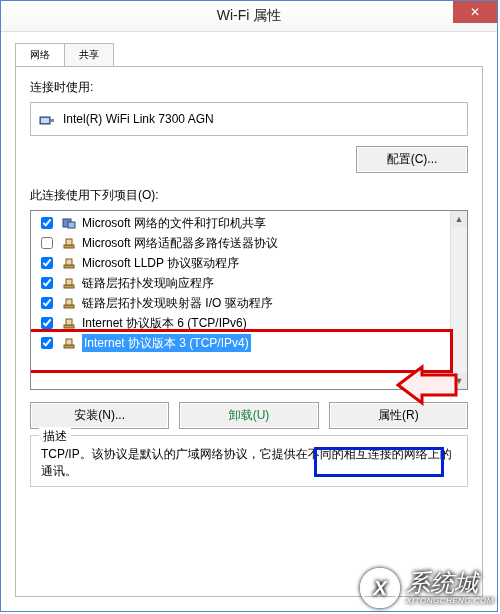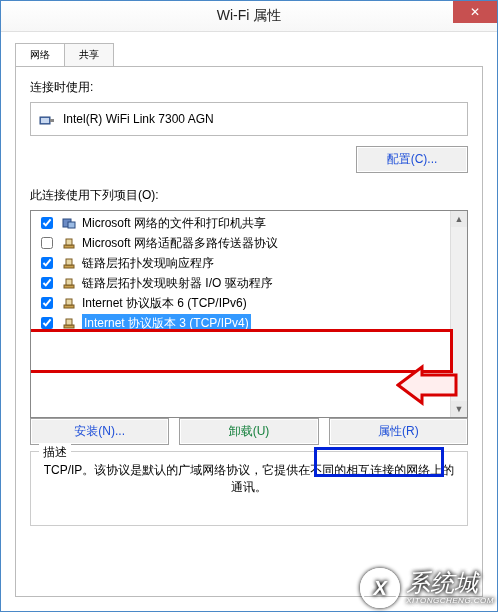--- a/index.html
+++ b/index.html
@@ -90,31 +90,31 @@
     display: inline-block;
     flex-shrink: 0;
   }
   .btn {
     background: #f0f0f0;
     border: 1px solid #a0a0a0;
     box-shadow: inset 0 0 0 1px #fff;
     padding: 4px 10px;
     font-size: 12px;
     cursor: pointer;
-    color: #1d4ed8;
+    color: #000000;
     min-width: 90px;
     text-align: center;
   }
   .btn.disabled { color: #15803d; }
   .row-right { display: flex; justify-content: flex-end; margin-bottom: 14px;}
   .listbox {
     border: 1px solid #888;
-    height: 208px;
+    height: 180px;
     box-sizing: border-box;
-    margin-bottom: 0;
+    margin-bottom: 12px;
     position: relative;
     overflow: hidden;
     background: #fff;
   }
   .listbox-inner {
     padding: 2px 0;
   }
   .list-item {
     display: flex;
     align-items: center;
@@ -152,23 +152,22 @@
   }
   .btnrow {
     display: flex;
     gap: 10px;
     margin-bottom: 4px;
   }
   .btnrow .btn { flex: 1; }
   .group {
     border: 1px solid #ccc;
     margin-top: 2px;
-    padding: 10px 10px 29px 10px;
-    position: relative;
-    text-align: center;
+    padding: 10px 10px 6px 10px;
+    position: relative;
   }
   .group .legend {
     position: absolute;
     top: -8px; left: 8px;
     background: #fff;
     padding: 0 4px;
     font-size: 12px;
   }
   
   .hl-red {
@@ -264,20 +263,28 @@
                   <rect x="4" y="3" width="6" height="6" fill="#e8d8a8" stroke="#7a5a20"></rect>
                 </svg></span>
               <span class="item-label">Microsoft 网络适配器多路传送器协议</span>
             </div>
             <div class="list-item">
               <input type="checkbox" class="cb" checked="" style="">
               <span class="li-icon"><svg viewBox="0 0 14 14" width="14" height="14">
                   <rect x="2" y="9" width="10" height="3" fill="#c8a050" stroke="#7a5a20"></rect>
                   <rect x="4" y="3" width="6" height="6" fill="#e8d8a8" stroke="#7a5a20"></rect>
                 </svg></span>
+              <span class="item-label">Microsoft LLDP 协议驱动程序</span>
+            </div>
+            <div class="list-item">
+              <input type="checkbox" class="cb" checked="" style="">
+              <span class="li-icon"><svg viewBox="0 0 14 14" width="14" height="14">
+                  <rect x="2" y="9" width="10" height="3" fill="#c8a050" stroke="#7a5a20"></rect>
+                  <rect x="4" y="3" width="6" height="6" fill="#e8d8a8" stroke="#7a5a20"></rect>
+                </svg></span>
               <span class="item-label">链路层拓扑发现响应程序</span>
             </div>
             <div class="list-item">
               <input type="checkbox" class="cb" checked="" style="">
               <span class="li-icon"><svg viewBox="0 0 14 14" width="14" height="14">
                   <rect x="2" y="9" width="10" height="3" fill="#c8a050" stroke="#7a5a20"></rect>
                   <rect x="4" y="3" width="6" height="6" fill="#e8d8a8" stroke="#7a5a20"></rect>
                 </svg></span>
               <span class="item-label">链路层拓扑发现映射器 I/O 驱动程序</span>
             </div>

